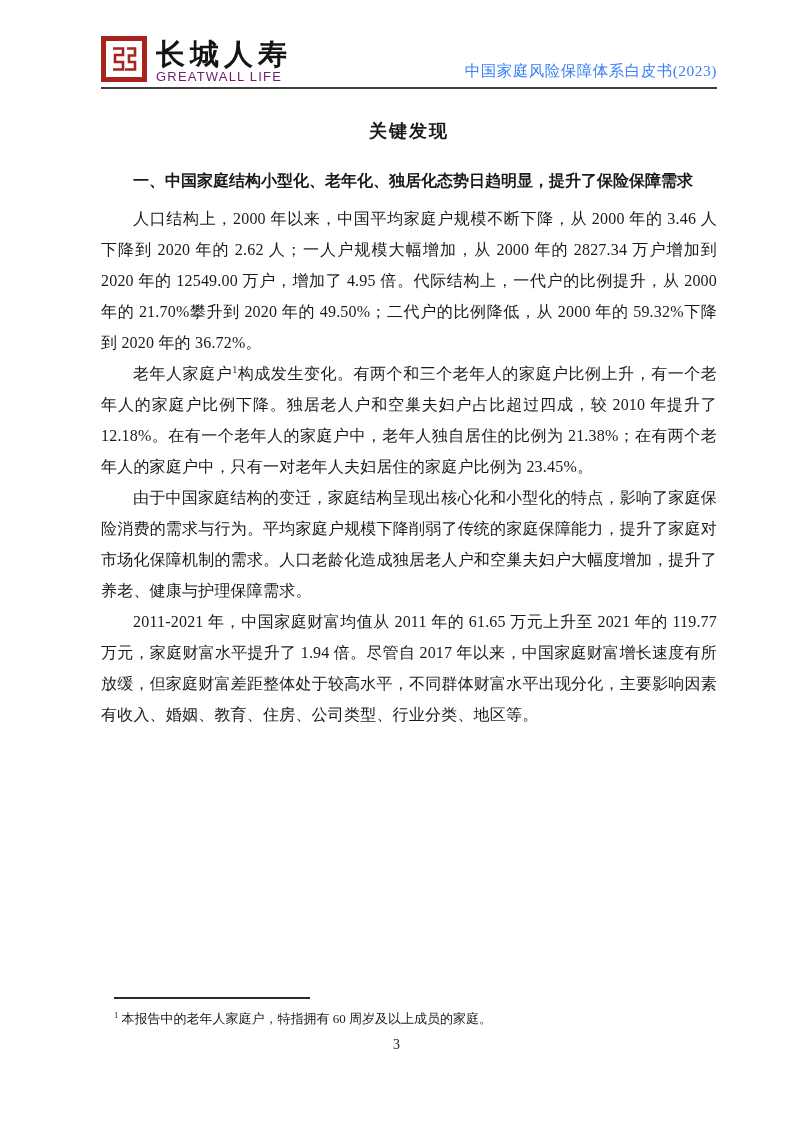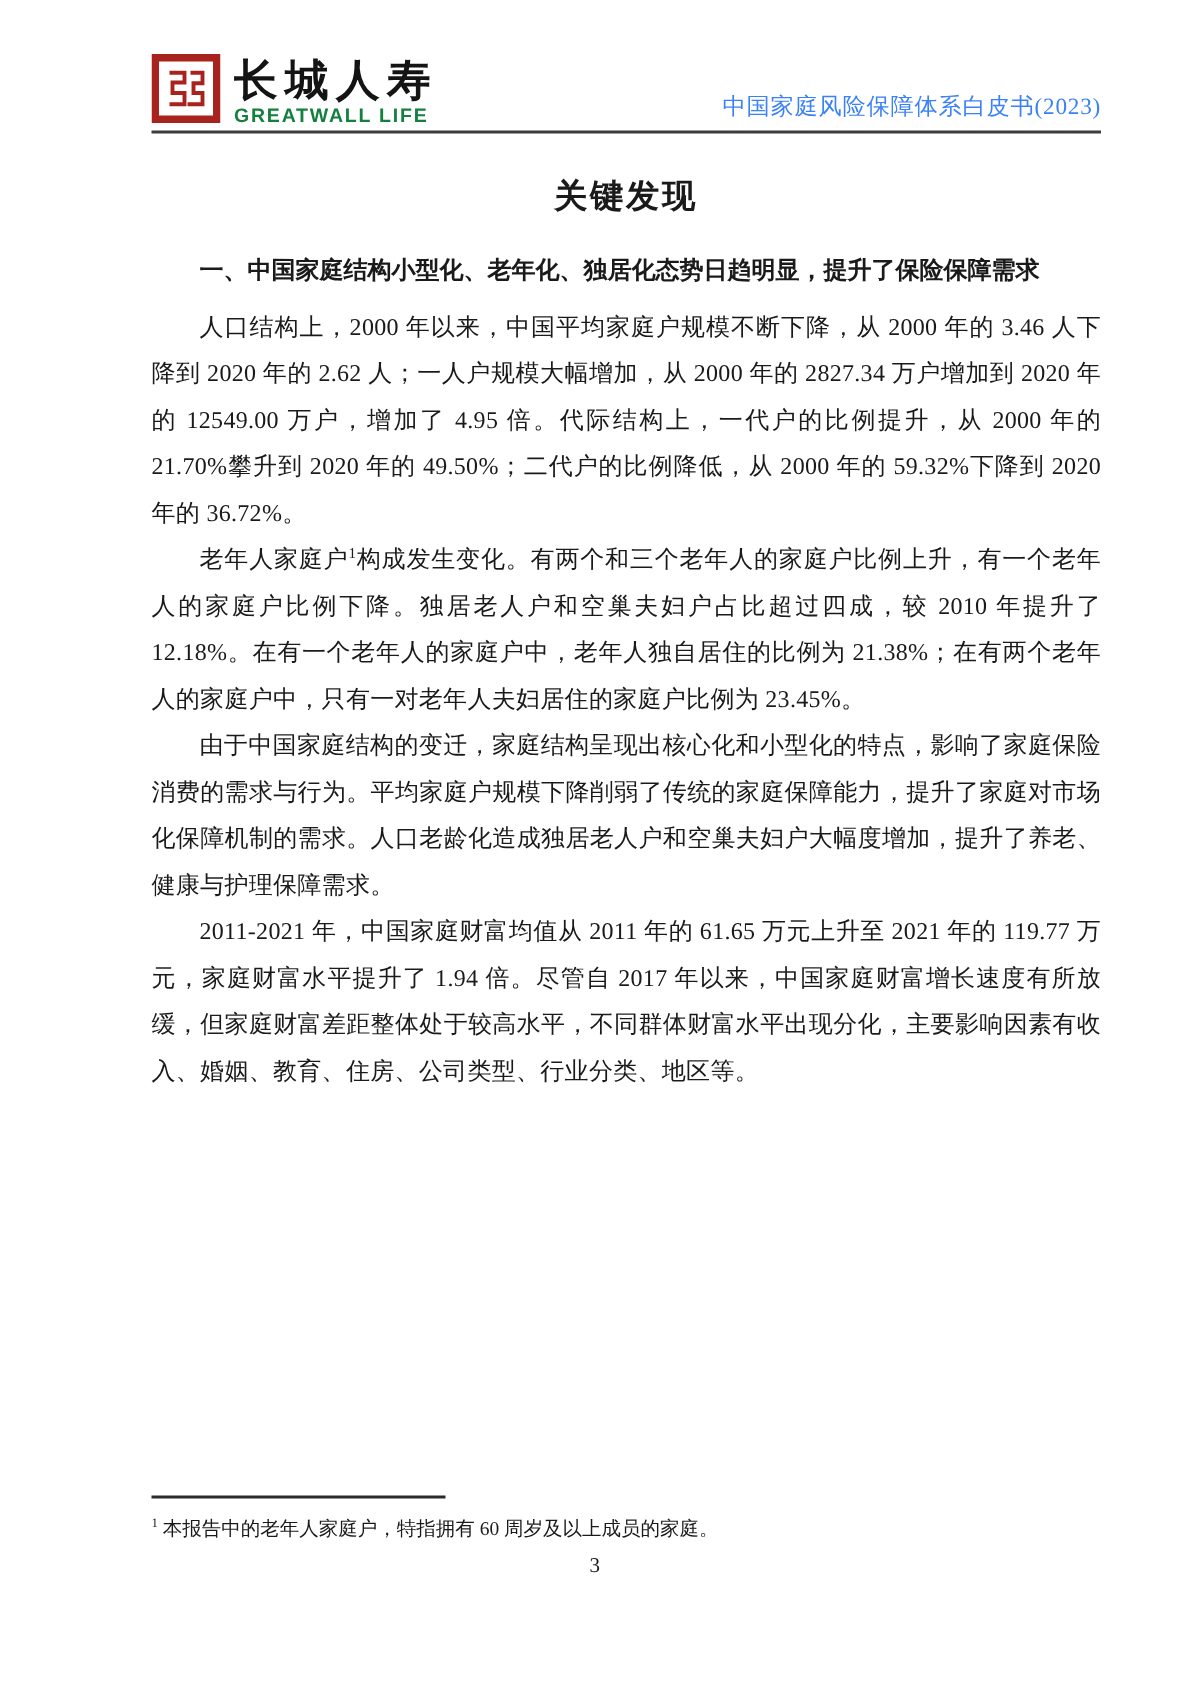--- a/index.html
+++ b/index.html
@@ -10,21 +10,21 @@
     height: 1122px;
     margin: 0 auto;
     background: #ffffff;
     font-family: "Liberation Serif", "DejaVu Serif", serif;
     color: #1a1a1a;
     overflow: hidden;
   }
   .content {
     position: absolute;
     left: 101px;
-    right: 59px;
+    right: 76px;
     top: 0;
   }
   
   .header {
     display: flex;
     justify-content: space-between;
     align-items: flex-end;
     padding-top: 36px;
     padding-bottom: 3px;
     border-bottom: 2px solid #3d3d3d;
@@ -35,38 +35,38 @@
   .brand-cn {
     font-size: 29px;
     font-weight: 700;
     letter-spacing: 5px;
     line-height: 32px;
     color: #141414;
     font-family: "Liberation Serif", "DejaVu Serif", serif;
   }
   .brand-en {
     font-size: 13px;
-    font-weight: 700;
+    font-weight: 400;
     letter-spacing: 1.2px;
     line-height: 14px;
-    color: #15803d;
+    color: #701a75;
     font-family: "Liberation Sans", "DejaVu Sans", sans-serif;
   }
   .doc-title {
     font-size: 15.5px;
     color: #3b82f6;
     letter-spacing: 0.5px;
     padding-bottom: 2px;
     white-space: nowrap;
   }
   
   .page-title {
     margin-top: 27px;
     text-align: center;
-    font-size: 22px;
+    font-size: 18px;
     font-weight: 700;
     letter-spacing: 2px;
     line-height: 30px;
   }
   .section-heading {
     margin-top: 13px;
     font-size: 16px;
     font-weight: 700;
     line-height: 44px;
     text-indent: 2em;
@@ -80,21 +80,21 @@
     letter-spacing: 0.2px;
   }
   sup.fn-ref {
     font-size: 10px;
     line-height: 0;
     vertical-align: super;
   }
   
   .footnote-area {
     position: absolute;
-    left: 101px;
+    left: 114px;
     right: 76px;
     top: 997px;
   }
   .fn-rule {
     width: 196px;
     border-top: 2px solid #2b2b2b;
     margin-bottom: 7px;
   }
   .fn-text {
     font-size: 13px;

